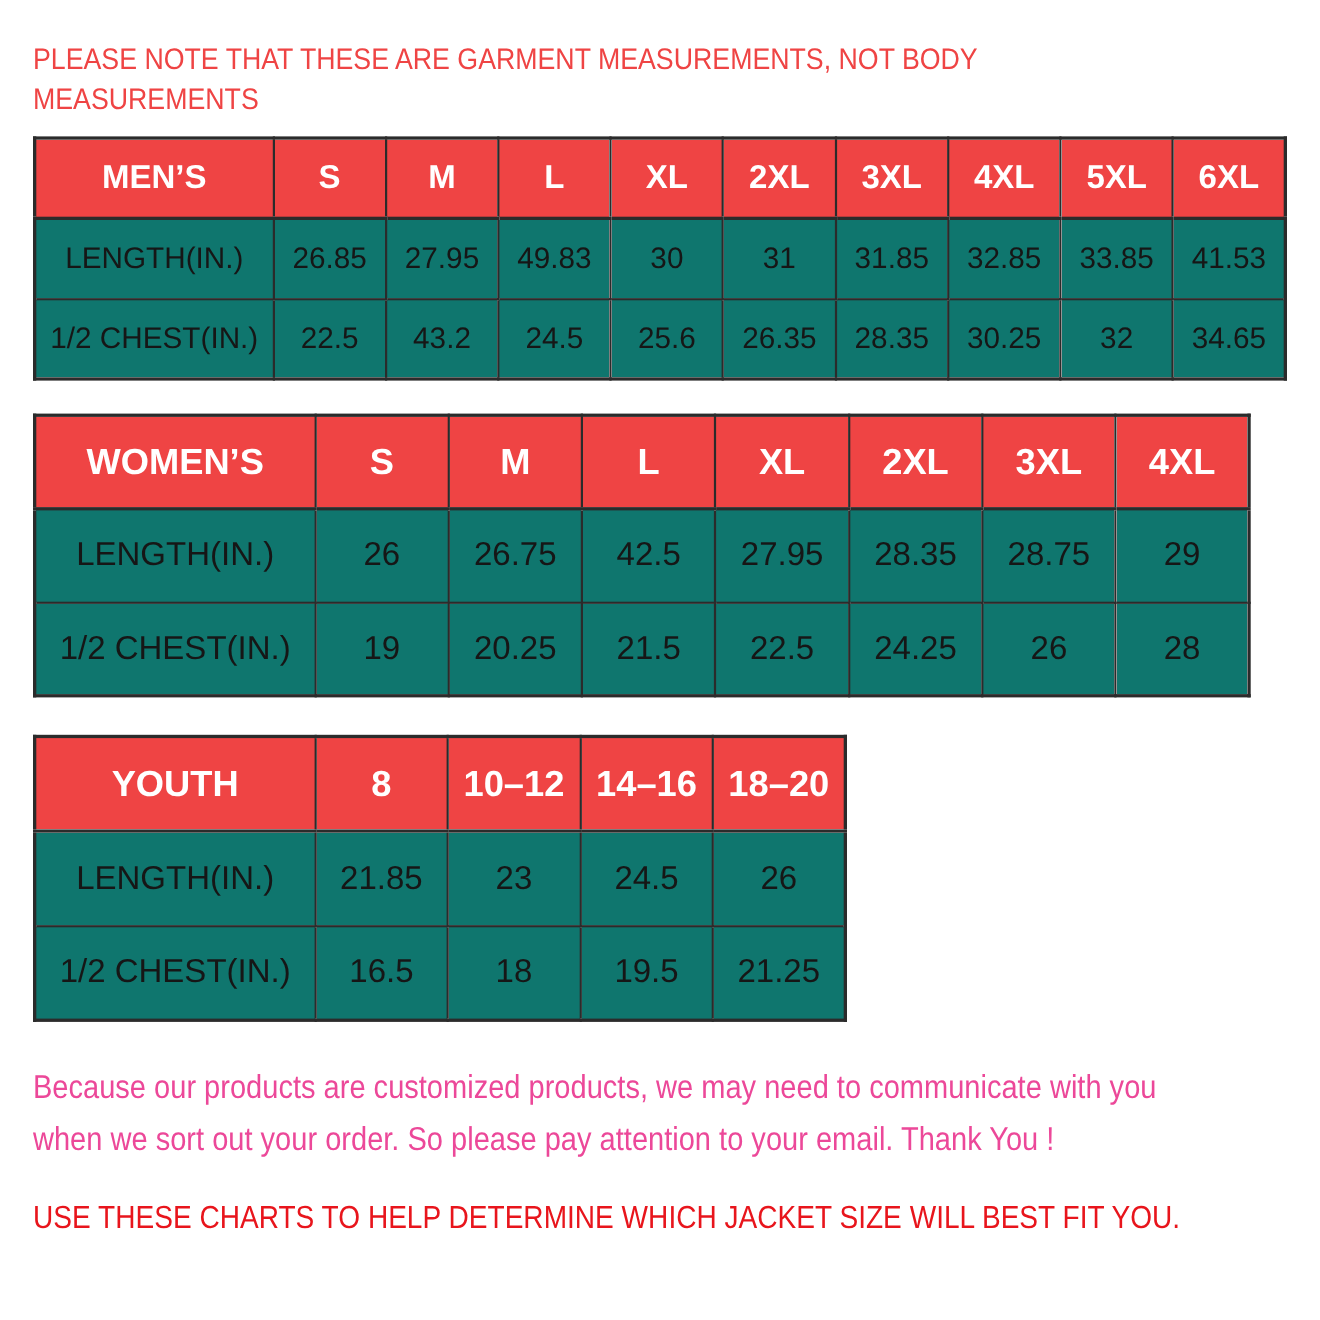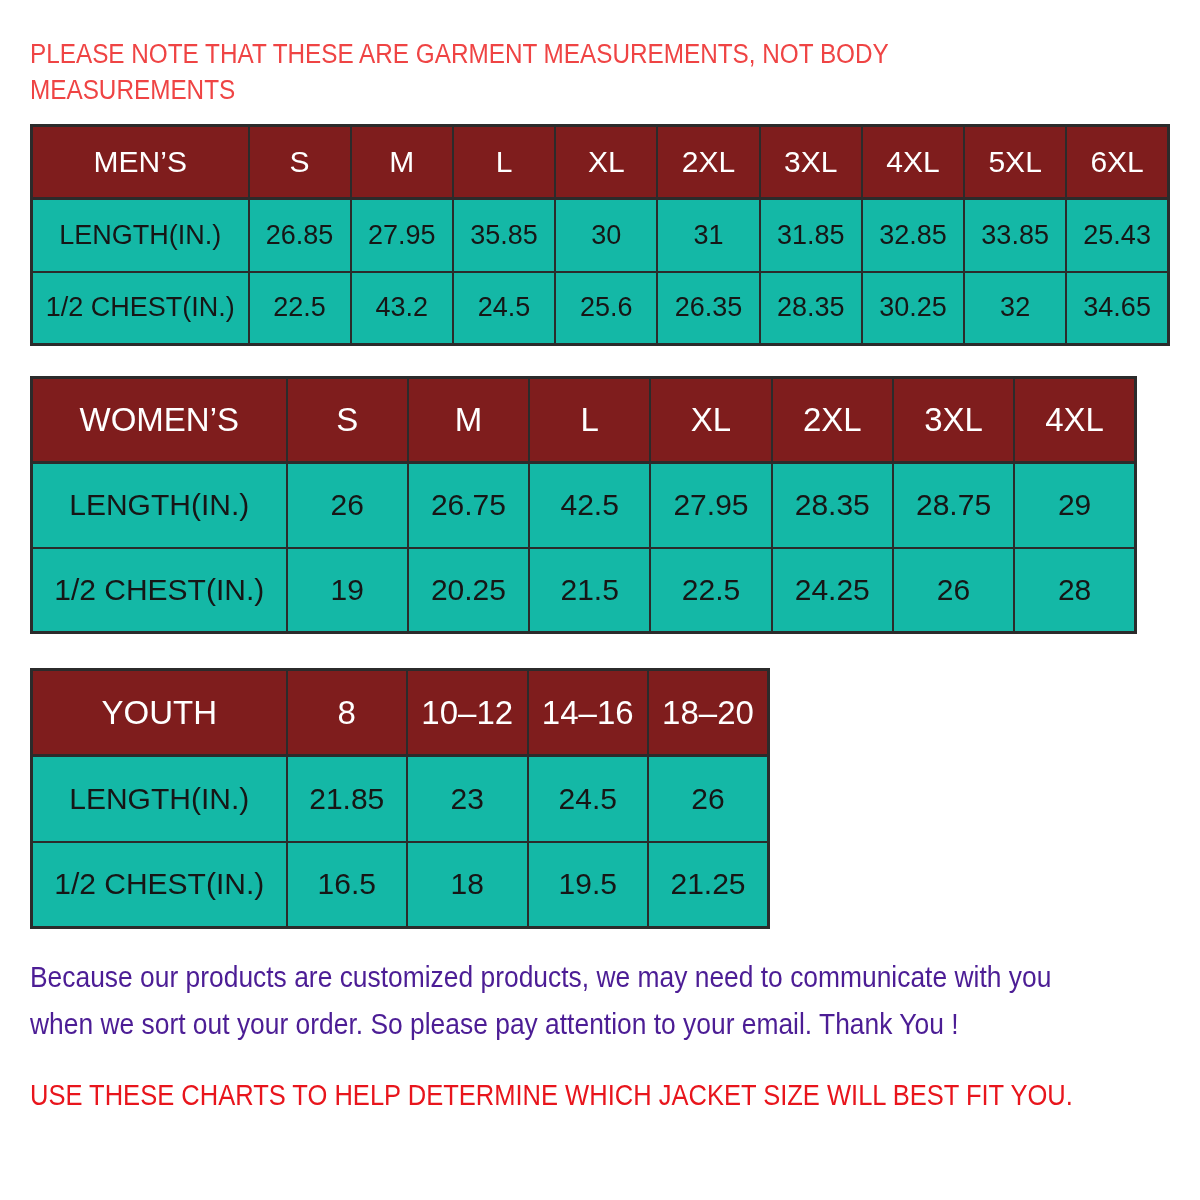--- a/index.html
+++ b/index.html
@@ -40,41 +40,41 @@
     border: 3px solid #2b2b2b;
   }
   table.sizetbl th, table.sizetbl td {
     border: 2px solid #2b2b2b;
     text-align: center;
     vertical-align: middle;
     overflow: hidden;
     padding: 0;
   }
   table.sizetbl th {
-    background: #7f1d1d;
+    background: #ef4444;
     color: #ffffff;
-    font-weight: 400;
+    font-weight: 700;
     border-bottom-width: 3px;
   }
-  table.sizetbl td { background: #14b8a6; color: #161616; font-weight: 400; }
+  table.sizetbl td { background: #0f766e; color: #161616; font-weight: 400; }
 
   .t-mens  { width: 1140px; margin-top: 16px; }
   .t-mens th  { height: 73px; font-size: 30px; }
   .t-mens td  { height: 73px; font-size: 27px; }
 
   .t-womens { width: 1107px; margin-top: 30px; }
   .t-womens th { height: 85px; font-size: 33px; }
   .t-womens td { height: 85px; font-size: 30px; }
 
   .t-youth { width: 740px; margin-top: 34px; }
   .t-youth th { height: 86px; font-size: 33px; }
   .t-youth td { height: 86px; font-size: 30px; }
 
   
-  .footer-para { margin-top: 24px; color: #4c1d95; }
+  .footer-para { margin-top: 36px; color: #ec4899; }
   .footer-para .fline {
     font-size: 30px;
     line-height: 47px;
     white-space: nowrap;
     transform: scaleX(0.88);
     transform-origin: 0 0;
   }
   .footer-usage { margin-top: 26px; color: #e8151c; }
   .footer-usage .fline {
     font-size: 29px;
@@ -118,27 +118,27 @@
       <th>2XL</th>
       <th>3XL</th>
       <th>4XL</th>
       <th>5XL</th>
       <th>6XL</th>
     </tr>
     <tr>
       <td>LENGTH(IN.)</td>
       <td>26.85</td>
       <td>27.95</td>
-      <td>35.85</td>
+      <td>49.83</td>
       <td>30</td>
       <td>31</td>
       <td>31.85</td>
       <td>32.85</td>
       <td>33.85</td>
-      <td>25.43</td>
+      <td>41.53</td>
     </tr>
     <tr>
       <td>1/2 CHEST(IN.)</td>
       <td>22.5</td>
       <td>43.2</td>
       <td>24.5</td>
       <td>25.6</td>
       <td>26.35</td>
       <td>28.35</td>
       <td>30.25</td>

